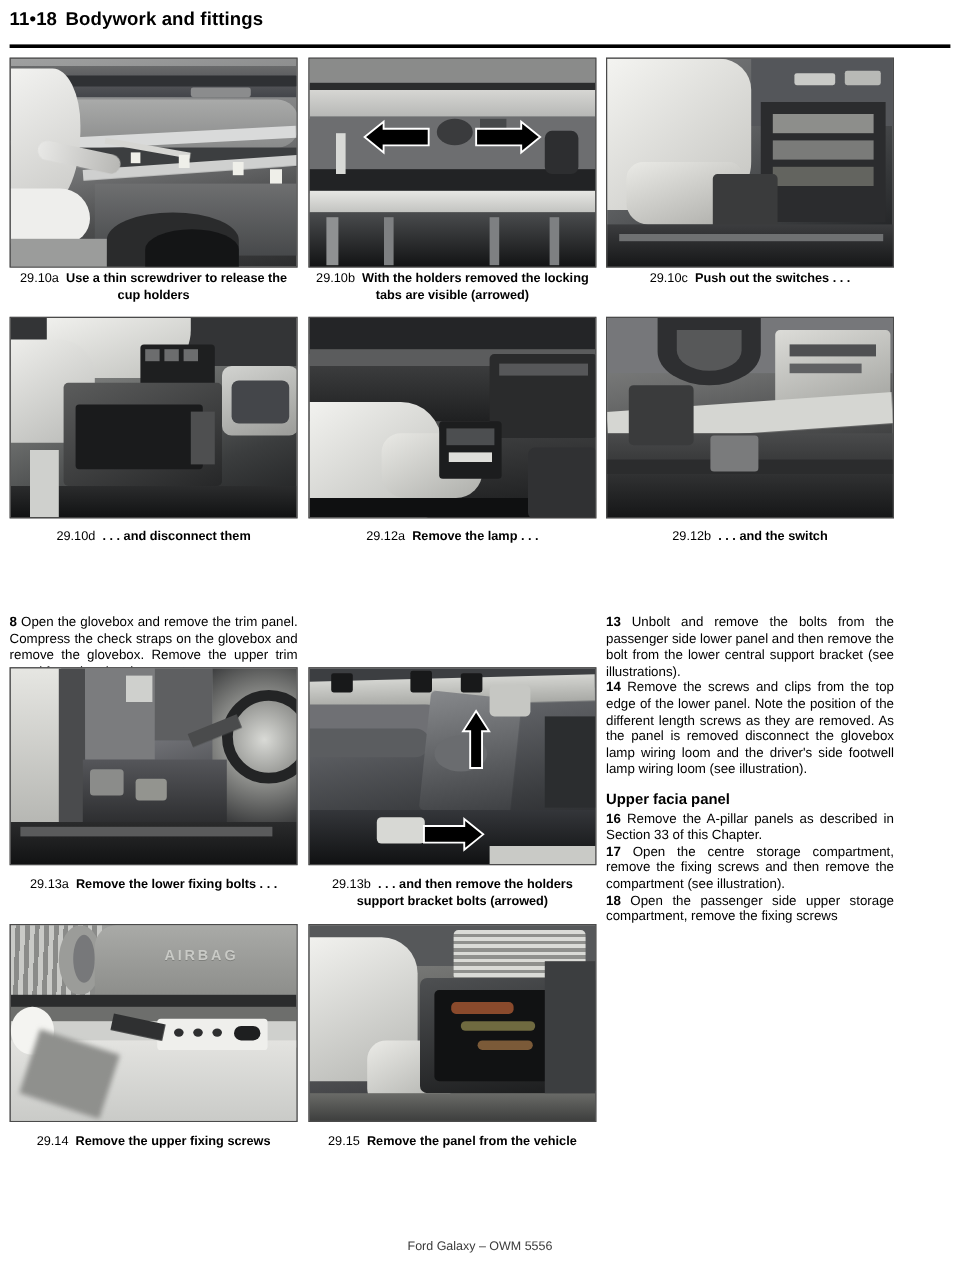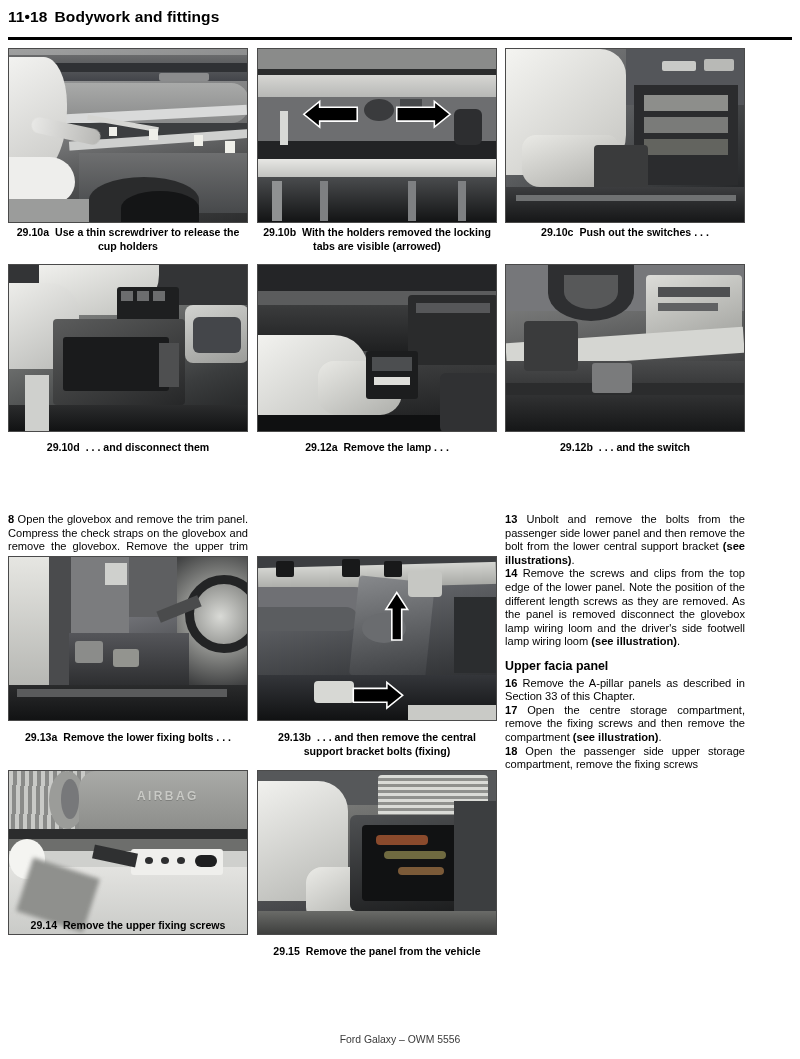--- a/index.html
+++ b/index.html
@@ -76,21 +76,21 @@
     line-height: 13.6px;
     text-align: justify;
     text-justify: inter-word;
     margin-top: 32px;
   }
   .col p {
     margin: 0;
   }
   .col p + p { margin-top: 0px; }
   .num { font-weight: bold; }
-  .bold { font-weight: bold; }
+  .bold { font-weight: normal; }
   .subhead {
     font-size: 12.4px;
     font-weight: bold;
     margin-top: 11px !important;
     margin-bottom: 3px !important;
     text-align: left;
   }
 
   
   .footer {
@@ -323,21 +323,21 @@
       </svg>
     </div>
   </div>
 
   <div class="caption" style="left:8px; top:731px; width:240px;">
     <span class="bold">29.13a</span>&nbsp;
     <span>Remove the lower fixing bolts . . .</span>
   </div>
   <div class="caption" style="left:257px; top:731px; width:240px;">
     <span class="bold">29.13b</span>&nbsp;
-    <span>. . . and then remove the central support bracket bolts (fixing)</span>
+    <span>. . . and then remove the holders support bracket bolts (arrowed)</span>
   </div>
 
   <div class="photo" style="left:8px; top:770px; width:240px; height:165px;">
     <div class="scene">
       <div class="band" style="left:0;top:0;width:100%;height:100%;background:linear-gradient(185deg,#a3a4a2 0%,#8c8d8b 40%,#b9bab7 68%,#d6d7d4 100%);"></div>
       <div class="band soft" style="left:0;top:0;width:76px;height:62px;background:repeating-linear-gradient(92deg,#c9cac7 0 4px,#8a8b89 4px 8px);border-radius:0 0 18px 0;"></div>
       <div class="band soft" style="left:40px;top:0;width:36px;height:58px;background:#9b9c99;border-radius:50%;"></div>
       <div class="band soft" style="left:52px;top:8px;width:18px;height:40px;background:#77787a;border-radius:50%;"></div>
       <div class="band soft" style="left:70px;top:0;width:170px;height:62px;background:linear-gradient(180deg,#a9aaa7,#8b8c89);border-radius:18px 0 0 0;"></div>
       <div class="band soft" style="left:0;top:58px;width:100%;height:12px;background:#2b2c2d;"></div>
@@ -368,21 +368,21 @@
       <div class="band soft" style="left:92px;top:44px;width:148px;height:96px;background:linear-gradient(170deg,#4e5052,#1a1b1c);border-radius:6px;"></div>
       <div class="band soft" style="left:104px;top:54px;width:124px;height:76px;background:#111213;border-radius:4px;"></div>
       <div class="band soft" style="left:118px;top:64px;width:52px;height:10px;background:#8a4a2c;border-radius:4px;"></div>
       <div class="band soft" style="left:126px;top:80px;width:62px;height:8px;background:#6f6a40;border-radius:4px;"></div>
       <div class="band soft" style="left:140px;top:96px;width:46px;height:8px;background:#7b5a38;border-radius:4px;"></div>
       <div class="band soft" style="left:0;top:140px;width:100%;height:25px;background:linear-gradient(180deg,#6a6b68,#3a3b3a);"></div>
       <div class="band soft" style="left:196px;top:30px;width:44px;height:110px;background:#3c3e40;"></div>
     </div>
   </div>
 
-  <div class="caption" style="left:8px; top:919px; width:240px;">
+  <div class="caption" style="left:8px; top:945px; width:240px;">
     <span class="bold">29.14</span>&nbsp;
     <span>Remove the upper fixing screws</span>
   </div>
   <div class="caption" style="left:257px; top:945px; width:240px;">
     <span class="bold">29.15</span>&nbsp;
     <span>Remove the panel from the vehicle</span>
   </div>
 
   <div class="footer">Ford Galaxy – OWM 5556</div>
 

